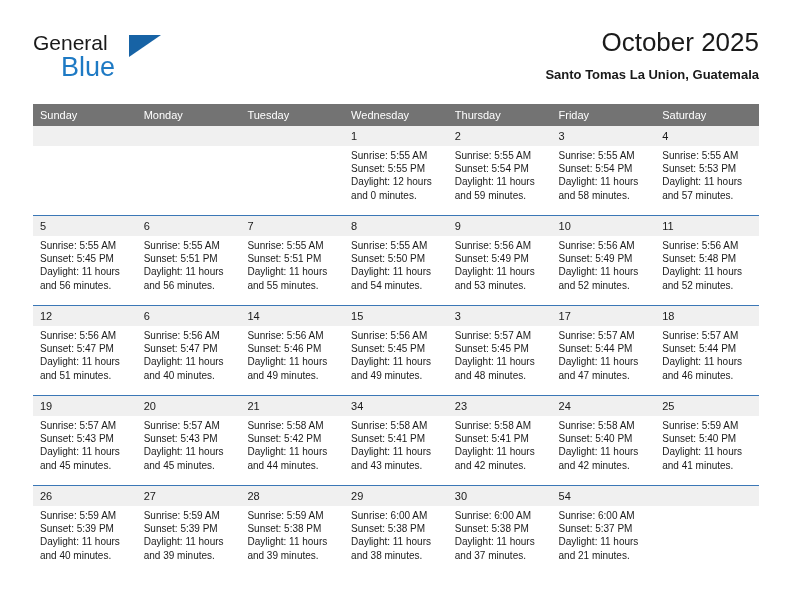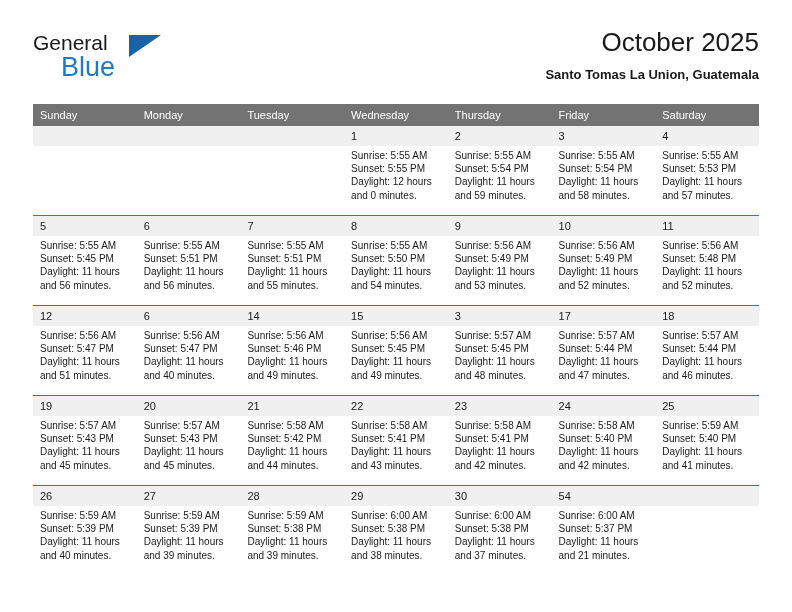--- a/index.html
+++ b/index.html
@@ -371,21 +371,21 @@
             <td>
               <div class="daynum">21</div>
               <div class="details">
                 <div>Sunrise: 5:58 AM</div>
                 <div>Sunset: 5:42 PM</div>
                 <div>Daylight: 11 hours</div>
                 <div>and 44 minutes.</div>
               </div>
             </td>
             <td>
-              <div class="daynum">22</div>
+              <div class="daynum">34</div>
               <div class="details">
                 <div>Sunrise: 5:58 AM</div>
                 <div>Sunset: 5:41 PM</div>
                 <div>Daylight: 11 hours</div>
                 <div>and 43 minutes.</div>
               </div>
             </td>
             <td>
               <div class="daynum">23</div>
               <div class="details">

